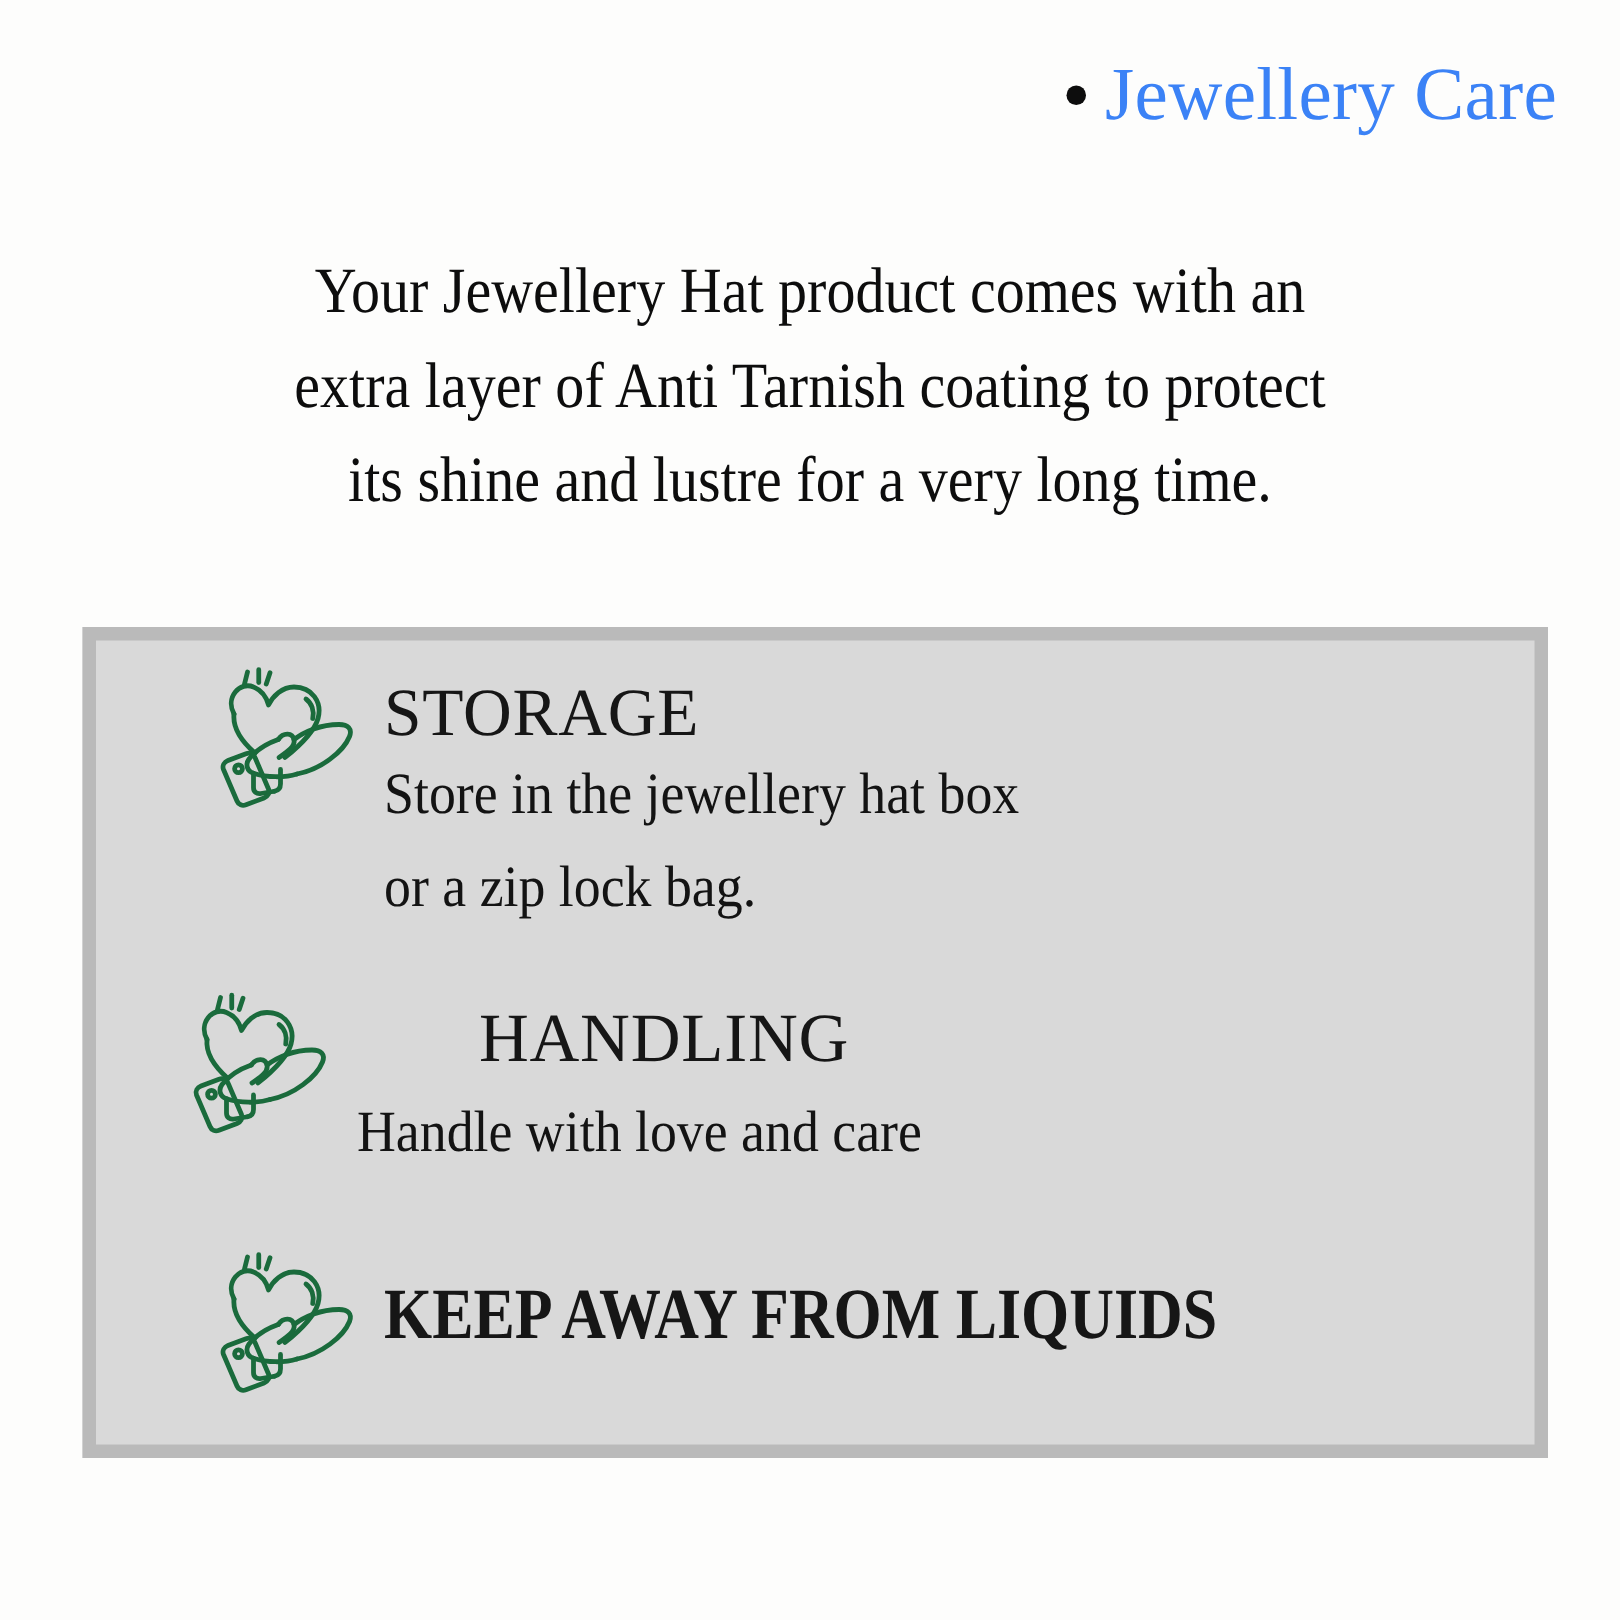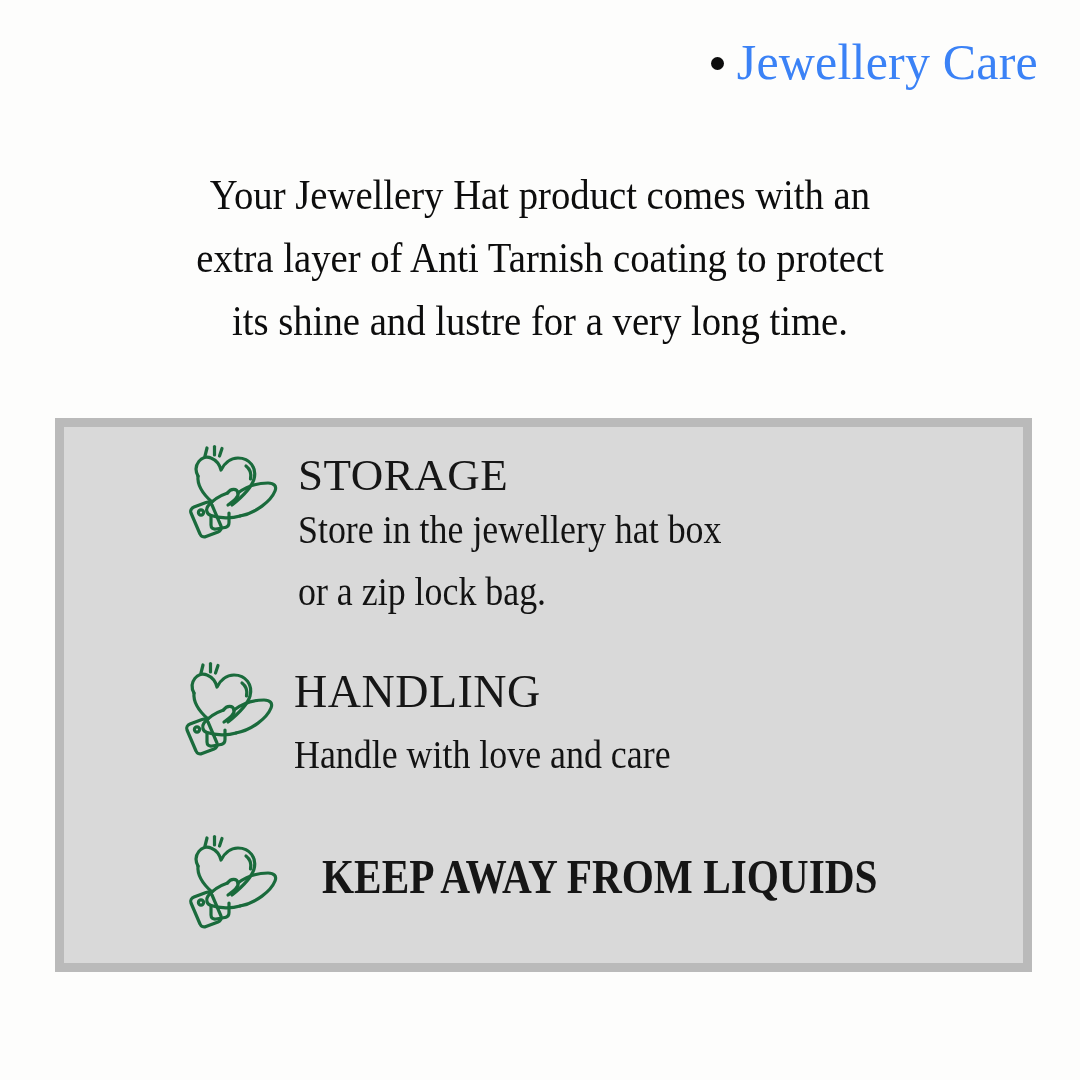--- a/index.html
+++ b/index.html
@@ -63,31 +63,30 @@
     height: 554px;
     box-sizing: border-box;
     background: #d9d9d9;
     border: 9px solid #bababa;
   }
 
   .care-list {
     position: relative;
     width: 100%;
     height: 100%;
-    margin-left: 42px;
   }
 
   .care-item {
     position: absolute;
     display: flex;
     align-items: flex-start;
   }
   .care-item.item-storage  { left: 78px; top: 16px; }
-  .care-item.item-handling { left: 74px; top: 233px; }
-  .care-item.item-liquids  { left: 78px; top: 406px; gap: 24px; }
+  .care-item.item-handling { left: 60px; top: 233px; text-align: center; }
+  .care-item.item-liquids  { left: 78px; top: 406px; }
 
   .care-icon {
     flex: 0 0 auto;
     width: 100px;
     height: 100px;
     margin-right: 14px;
   }
   .care-icon svg { display: block; width: 100%; height: 100%; }
 
   .care-text {

